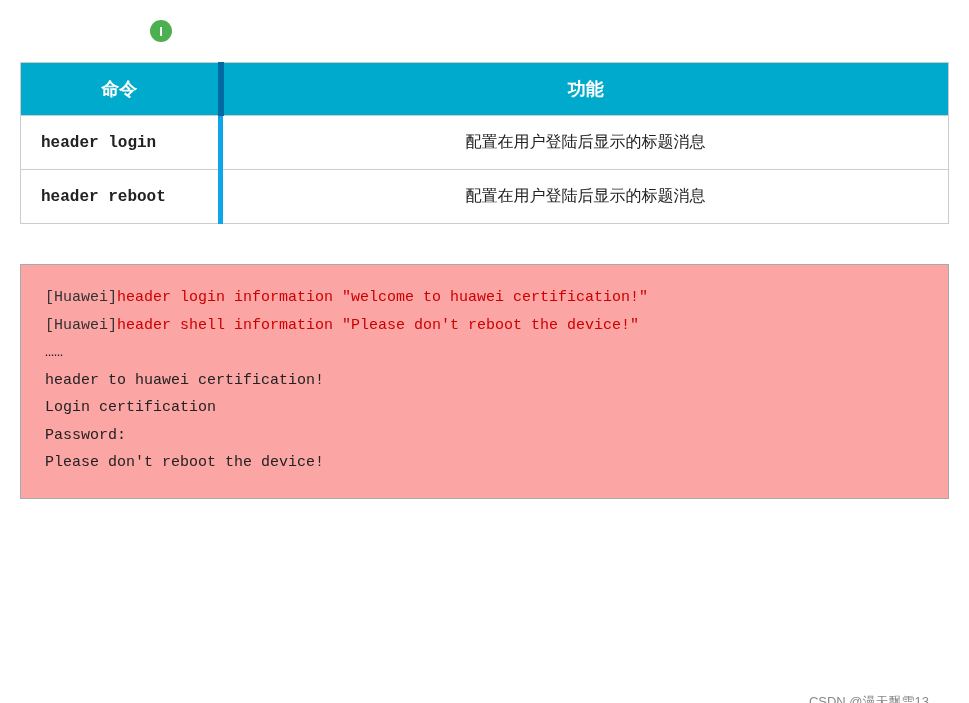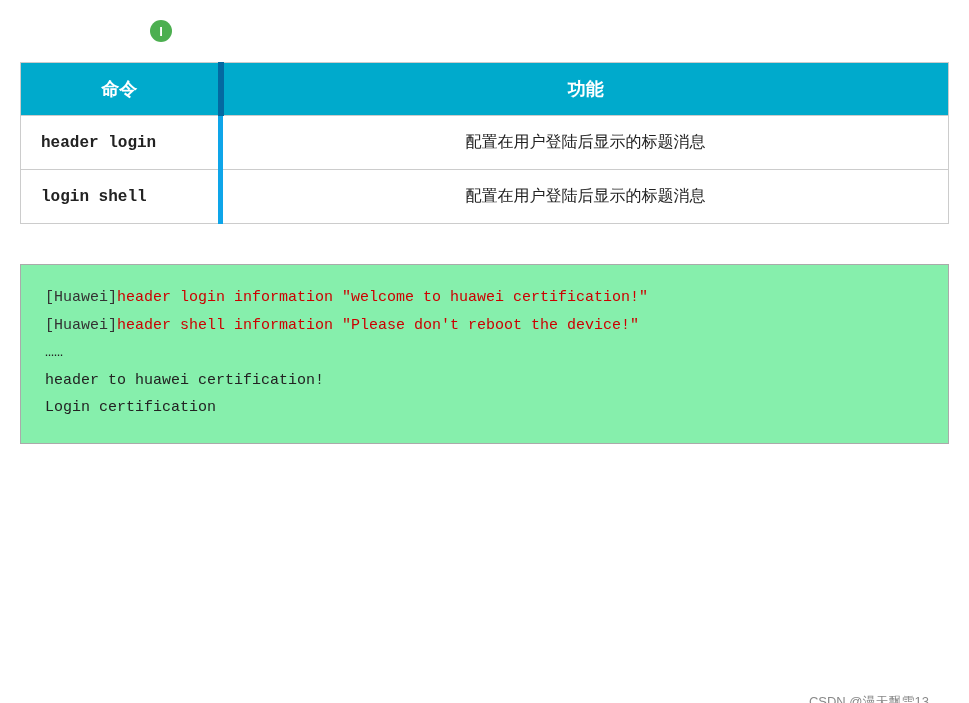--- a/index.html
+++ b/index.html
@@ -91,21 +91,21 @@
 
     .command-table tbody td:last-child {
       text-align: center;
       font-size: 16px;
       color: #222222;
       font-family: "Microsoft YaHei", Arial, sans-serif;
     }
 
     .code-block {
       border: 1px solid #aaaaaa;
-      background: #86efac;
+      background: #fca5a5;
       padding: 20px 24px;
       font-family: "Courier New", monospace;
       font-size: 15px;
       line-height: 1.7;
       margin-top: 10px;
     }
 
     .code-block .line-red {
       color: #cc0000;
     }
@@ -151,33 +151,35 @@
         <th>命令</th>
         <th>功能</th>
       </tr>
     </thead>
     <tbody id="table-body">
     <tr>
           <td>header login</td>
           <td>配置在用户登陆后显示的标题消息</td>
         </tr>
         <tr>
-          <td>login shell</td>
+          <td>header reboot</td>
           <td>配置在用户登陆后显示的标题消息</td>
         </tr>
       </tbody>
   </table>
 
   <div class="code-block">
     <span class="code-line">
       <span class="prompt-label">[Huawei]</span><span class="line-red">header login information "welcome to huawei certification!"</span>
     </span>
     <span class="code-line">
       <span class="prompt-label">[Huawei]</span><span class="line-red">header shell information "Please don't reboot the device!"</span>
     </span>
     <span class="code-line line-black">……</span>
     <span class="code-line line-black">header to huawei certification!</span>
     <span class="code-line line-black">Login certification</span>
+    <span class="code-line line-black">Password:</span>
+    <span class="code-line line-black">Please don't reboot the device!</span>
   </div>
 
   <div class="watermark">CSDN @漫天飘雪13</div>
 
 </div>
 
 </body></html>

